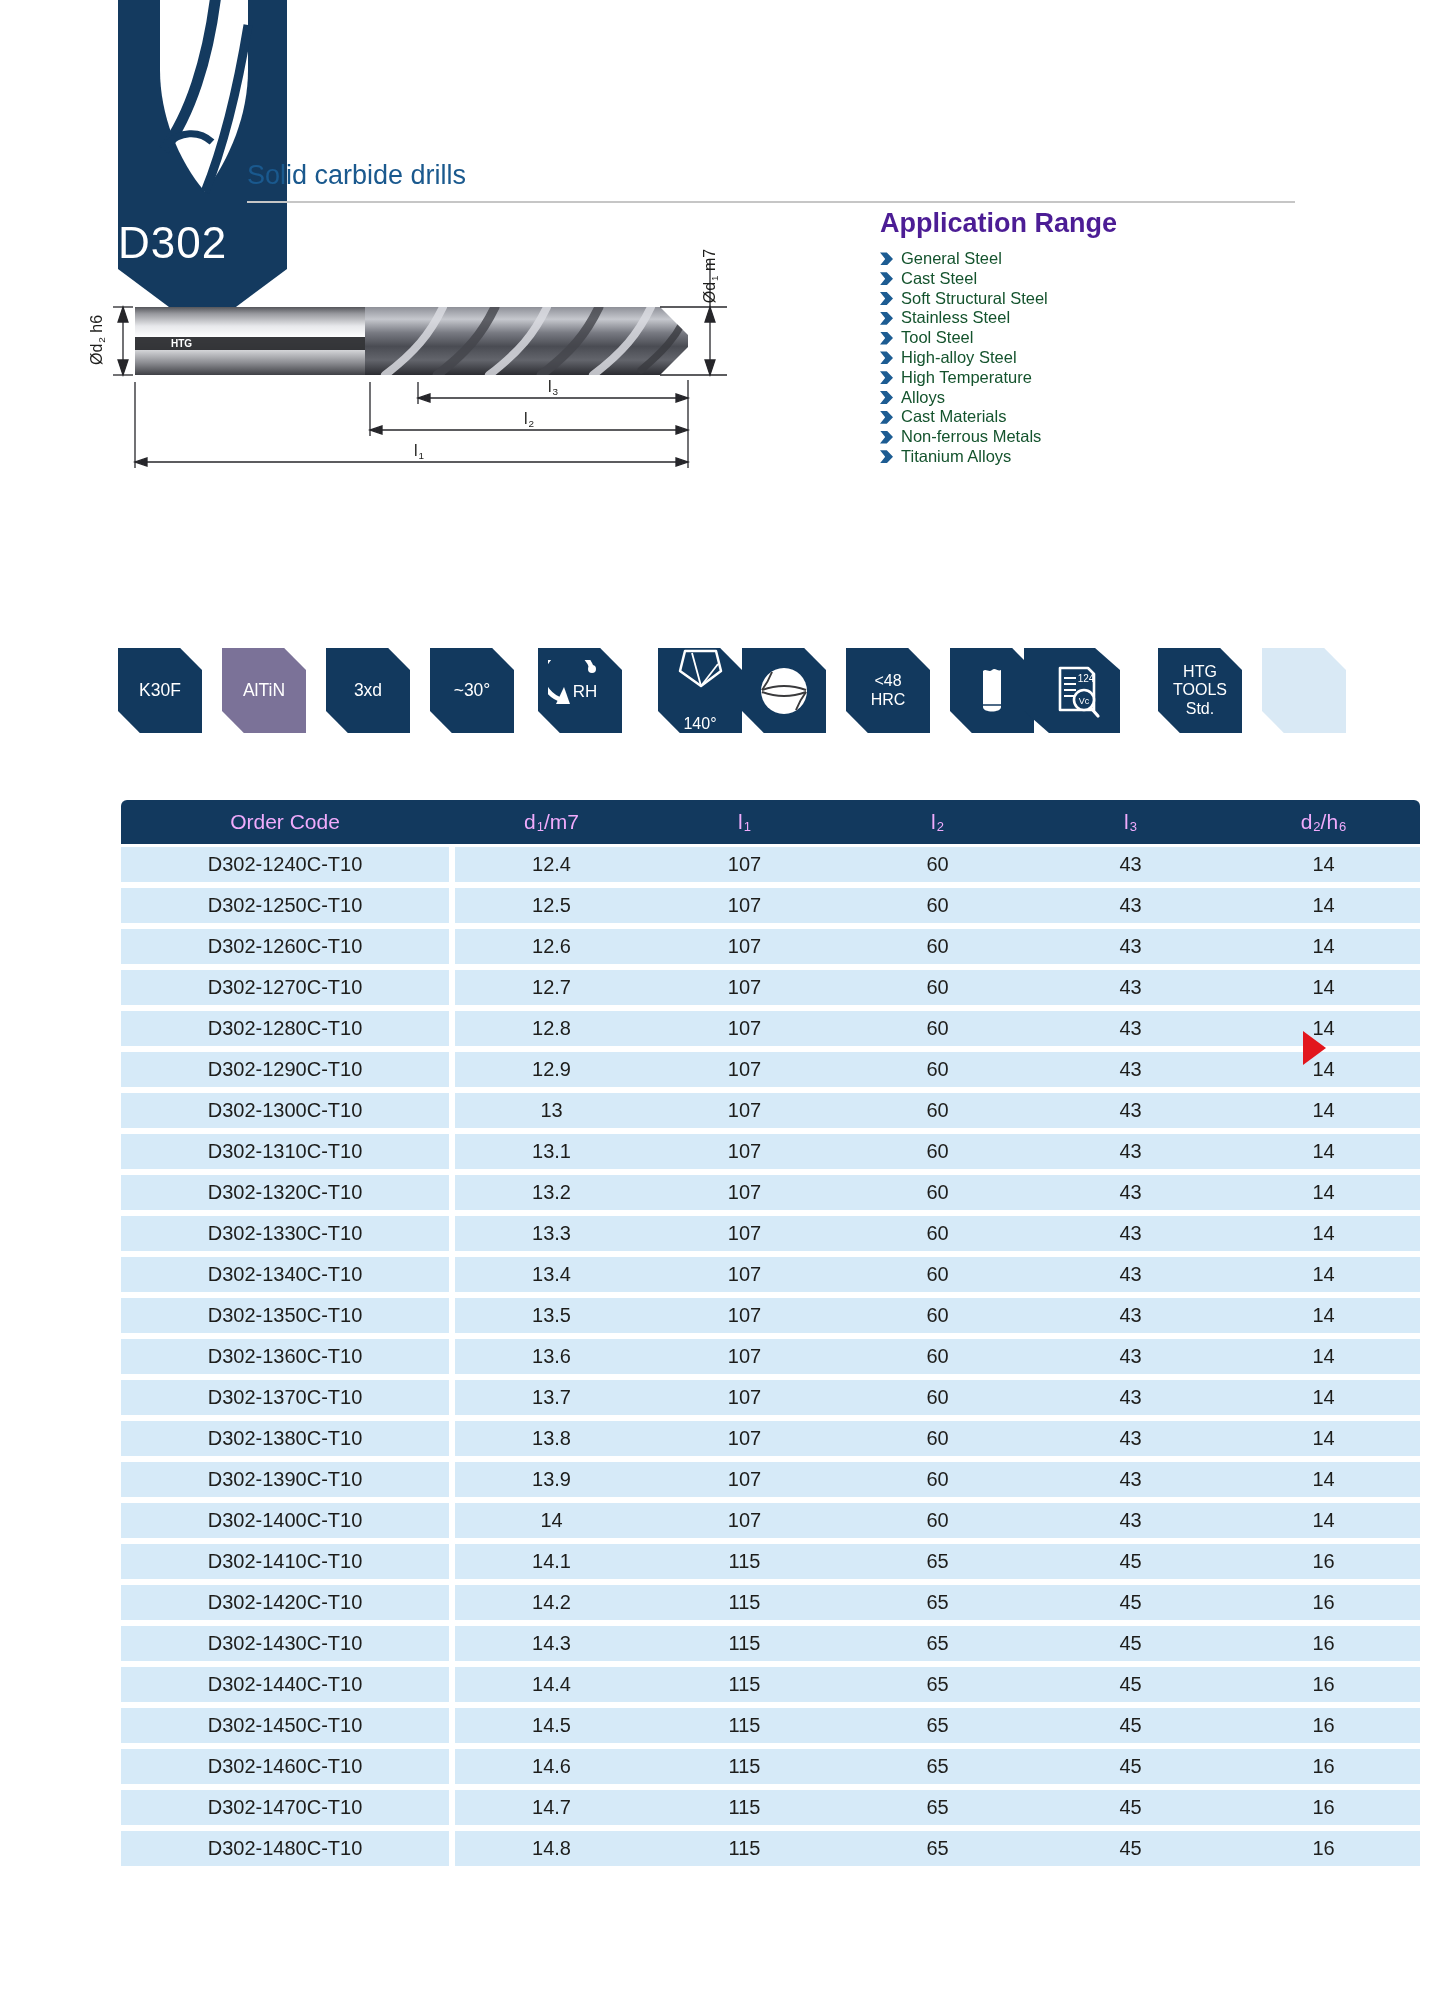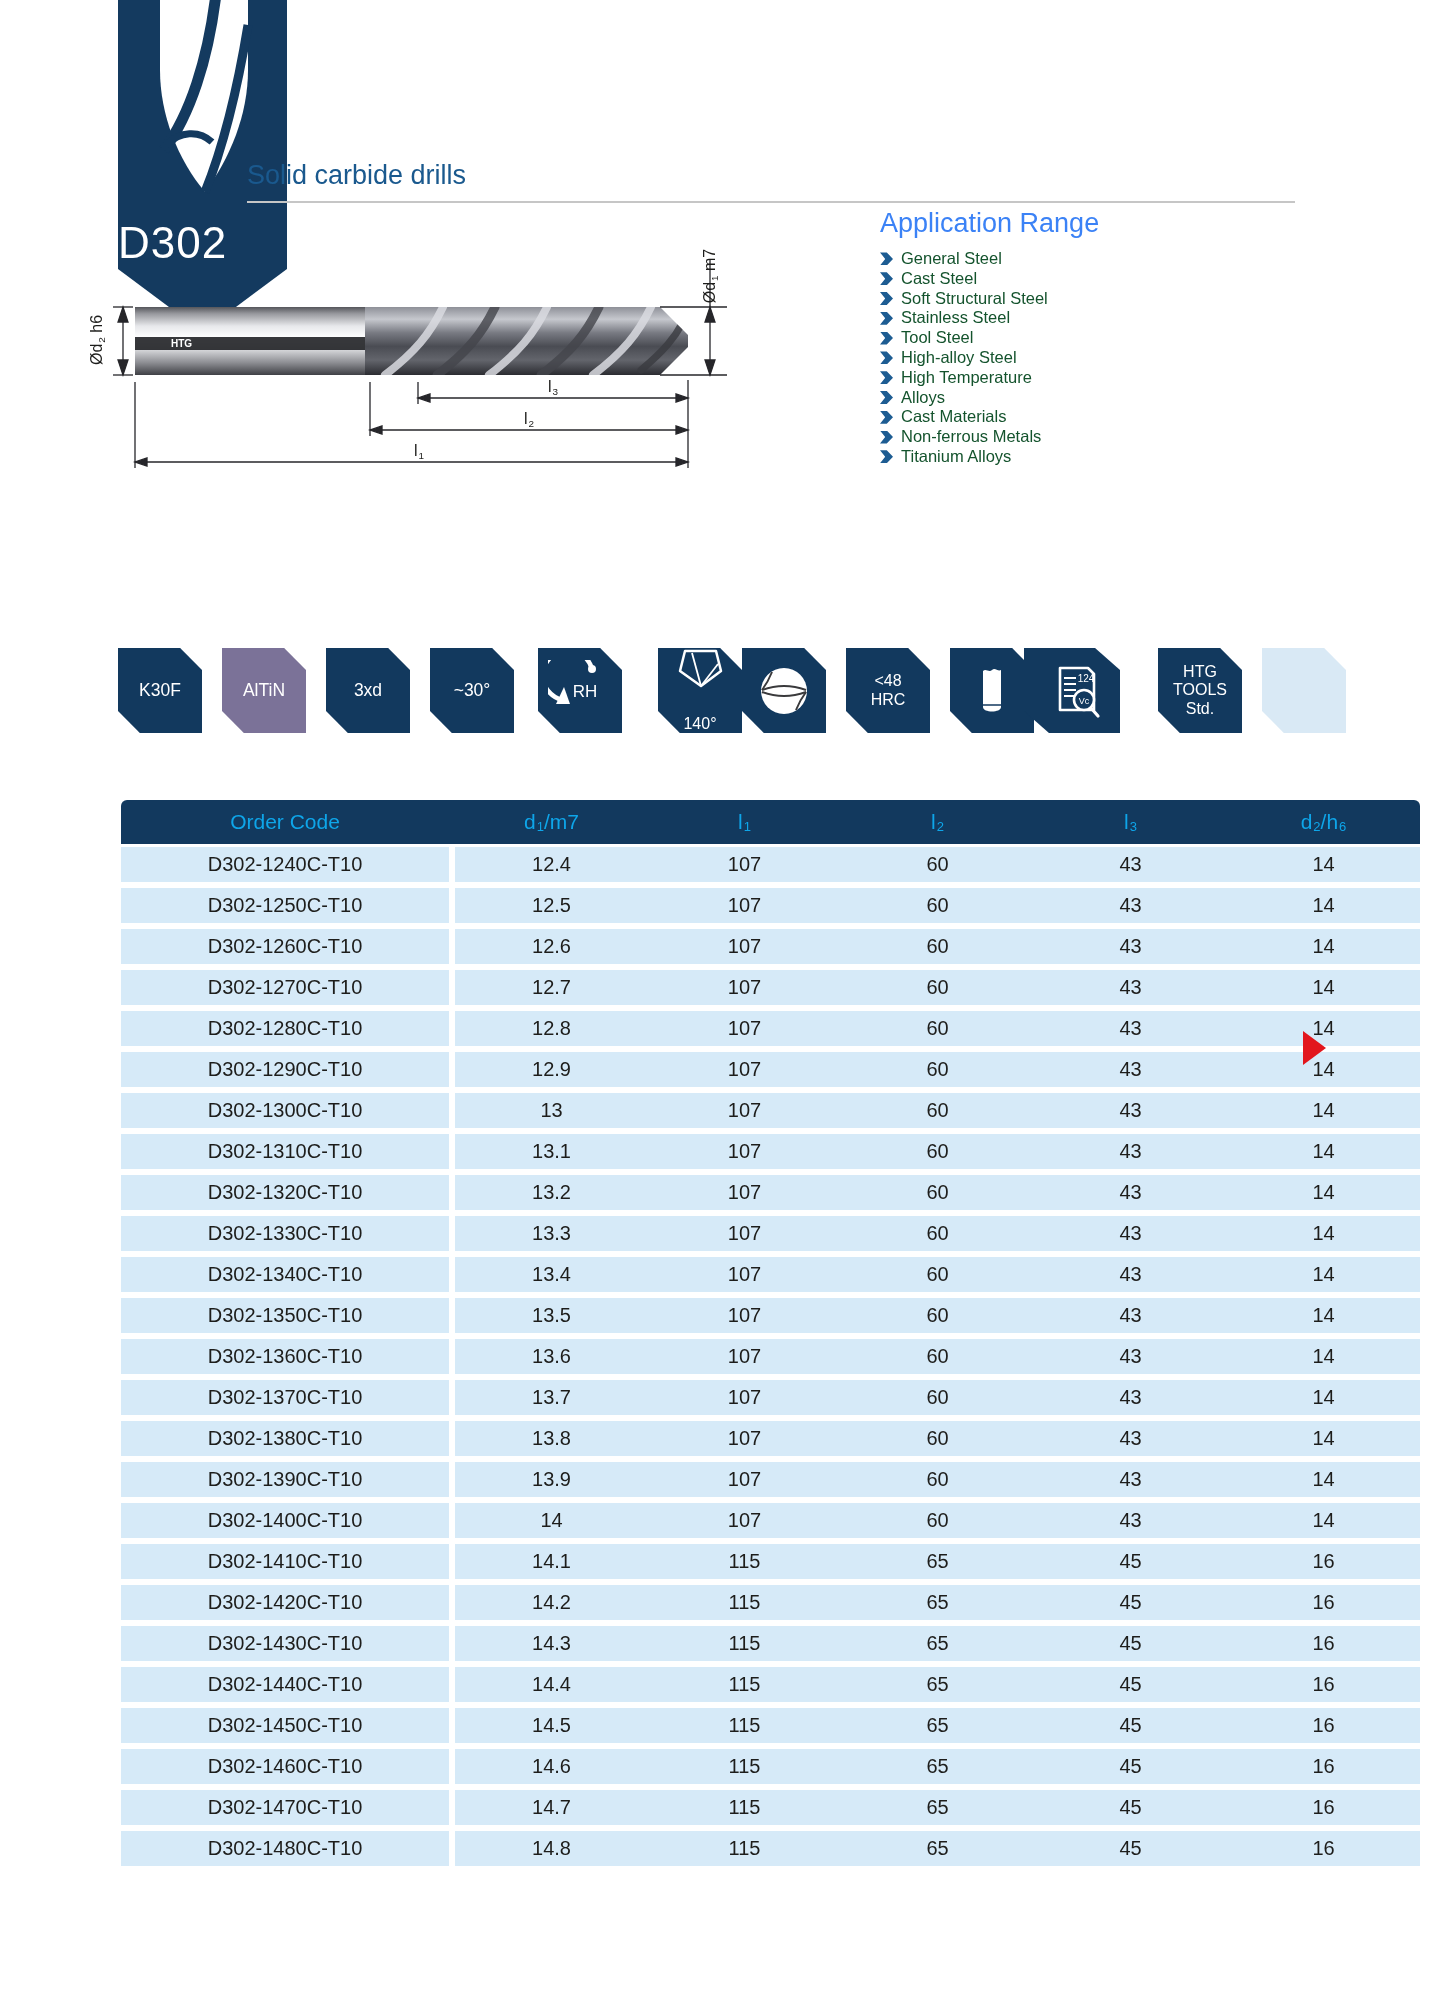--- a/index.html
+++ b/index.html
@@ -11,21 +11,21 @@
           clip-path:polygon(0 0,100% 0,100% 81%,50% 100%,0 81%);}
   .banner-model{position:absolute;left:0;top:218px;width:100%;
                 color:#fff;font-size:44px;letter-spacing:1px;}
 
   
   .page-title{position:absolute;left:247px;top:160px;font-size:27px;color:#1a598e;}
   .title-rule{position:absolute;left:247px;top:201px;width:1048px;height:2px;background:#c6c6c6;}
 
   
   .app-range{position:absolute;left:880px;top:208px;width:420px;}
-  .app-title{font-size:27px;color:#3b82f6;margin:0 0 10px 0;font-weight:normal;}
+  .app-title{font-size:27px;color:#4c1d95;margin:0 0 10px 0;font-weight:bold;}
   .app-list{list-style:none;margin:0;padding:0;}
   .app-item{display:flex;align-items:center;font-size:16.5px;line-height:19.8px;color:#14532d;}
   .chev{flex:0 0 13px;width:13px;height:13px;margin-right:8px;background:#1d5c92;
         clip-path:polygon(0 0,52% 0,100% 50%,52% 100%,0 100%,40% 50%);}
 
   
   .diagram{position:absolute;left:85px;top:242px;width:700px;height:240px;}
   .diagram svg{position:absolute;left:0;top:0;}
   .dim-label{position:absolute;font-size:16px;color:#1d1d1b;text-align:center;white-space:nowrap;}
   .dim-vert{width:90px;transform:rotate(-90deg);transform-origin:center;}
@@ -36,21 +36,21 @@
          clip-path:polygon(0 0,74% 0,100% 26%,100% 100%,26% 100%,0 74%);
          display:flex;align-items:center;justify-content:center;flex-direction:column;
          color:#fff;font-size:17.5px;text-align:center;white-space:pre-line;line-height:1.15;}
   .badge.mauve{background:#7b7298;}
   .badge.lightblue{background:#d9e9f5;}
   .badge svg{display:block;}
   .badge .small{font-size:16px;}
 
   
   .table-wrap{position:absolute;left:121px;top:800px;width:1299px;}
-  .thead{display:flex;background:#12395e;border-radius:6px 6px 0 0;height:44px;color:#0ea5e9;
+  .thead{display:flex;background:#12395e;border-radius:6px 6px 0 0;height:44px;color:#f0abfc;
          font-size:21px;}
   .hcell{display:flex;align-items:center;justify-content:center;height:44px;}
   .tbody{margin-top:3px;}
   .trow{display:flex;margin-bottom:6px;justify-content:flex-end;}
   .cell{background:#d6eaf8;height:35px;line-height:35px;text-align:center;font-size:20px;}
   .c0{width:328px;}
   .c1,.c2,.c3,.c4,.c5{width:193px;}
   .c1{margin-left:6px;}
   .more-arrow{position:absolute;left:1303px;top:1031px;width:0;height:0;
               border-top:17px solid transparent;border-bottom:17px solid transparent;

